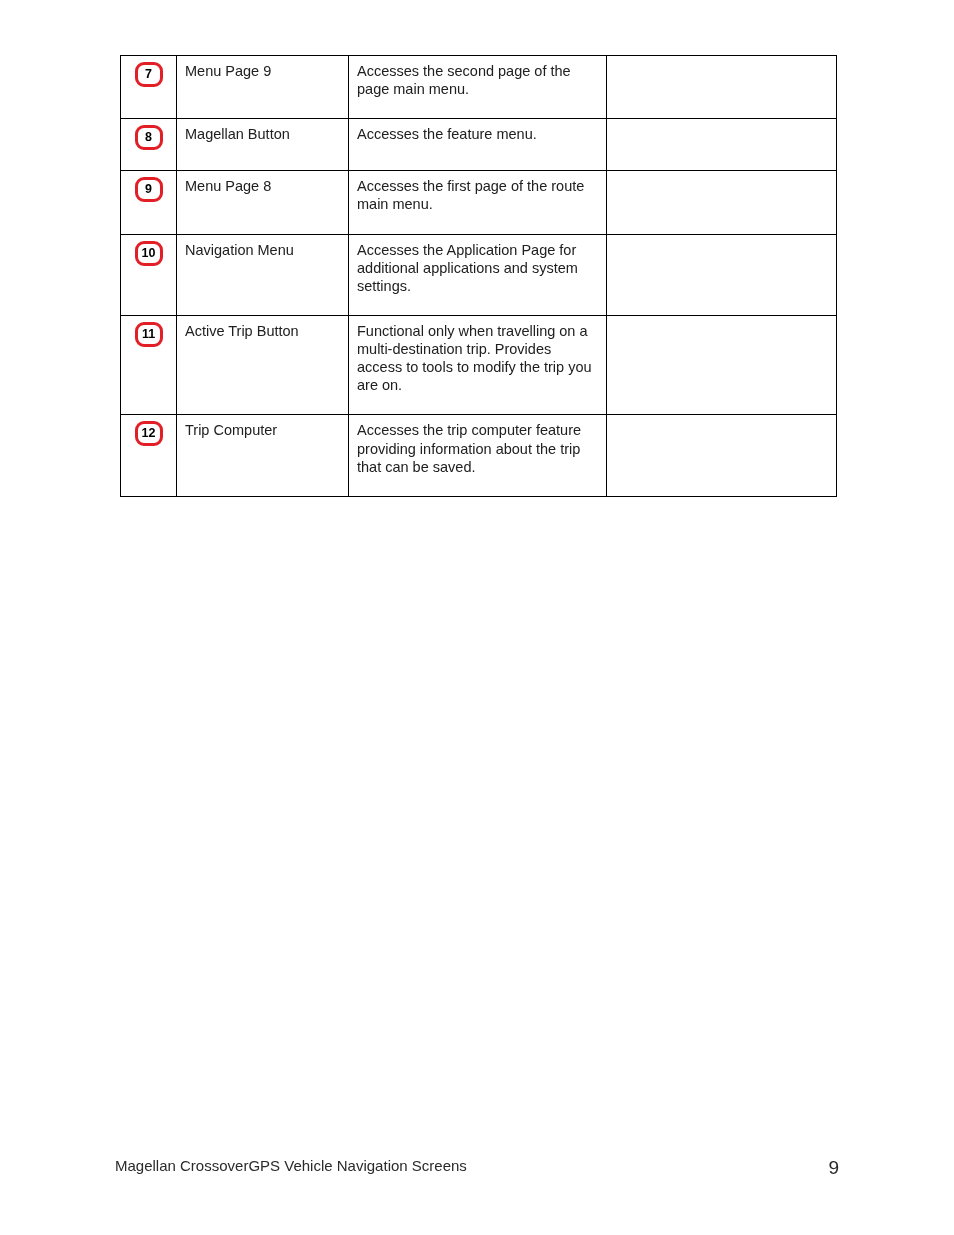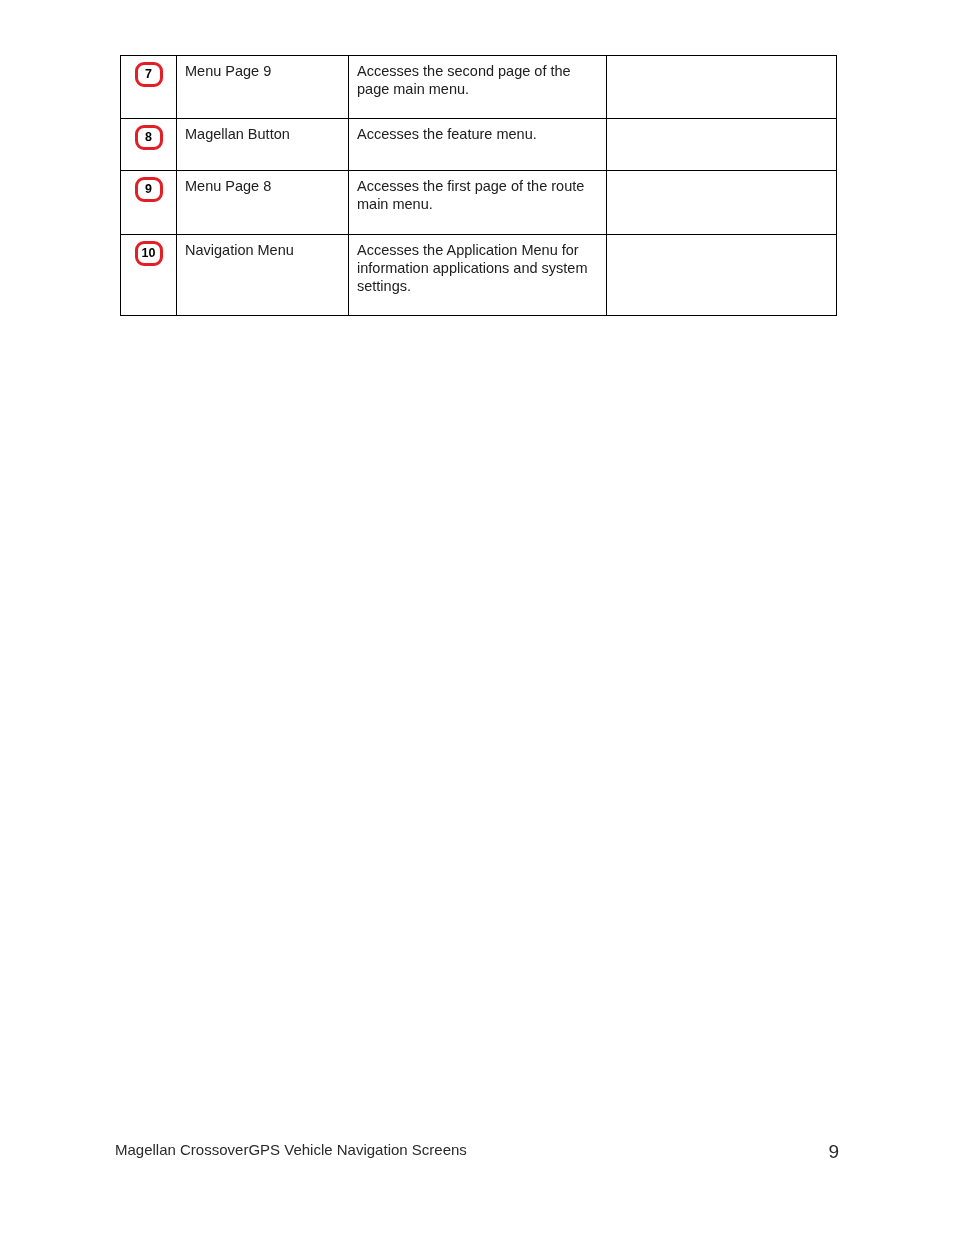--- a/index.html
+++ b/index.html
@@ -43,21 +43,21 @@
     border-radius: 9px / 9px;
     font-weight: bold;
     font-size: 12.5px;
     line-height: 19px;
     text-align: center;
     color: #000;
     font-family: Arial, Helvetica, sans-serif;
   }
   .footer {
     position: absolute;
-    bottom: 72px;
+    bottom: 56px;
     left: 115px;
     right: 115px;
     display: flex;
     justify-content: space-between;
     font-size: 15px;
     color: #2a2a2a;
   }
   .footer .pgnum {
     font-size: 19px;
   }
@@ -88,21 +88,33 @@
       </tr>
       <tr>
         <td class="badge-cell"><span class="badge">9</span></td>
         <td>Menu Page 8</td>
         <td>Accesses the first page of the route main menu.</td>
         <td></td>
       </tr>
       <tr>
         <td class="badge-cell"><span class="badge">10</span></td>
         <td>Navigation Menu</td>
-        <td>Accesses the Application Menu for information applications and system settings.</td>
+        <td>Accesses the Application Page for additional applications and system settings.</td>
+        <td></td>
+      </tr>
+      <tr>
+        <td class="badge-cell"><span class="badge">11</span></td>
+        <td>Active Trip Button</td>
+        <td>Functional only when travelling on a multi-destination trip. Provides access to tools to modify the trip you are on.</td>
+        <td></td>
+      </tr>
+      <tr>
+        <td class="badge-cell"><span class="badge">12</span></td>
+        <td>Trip Computer</td>
+        <td>Accesses the trip computer feature providing information about the trip that can be saved.</td>
         <td></td>
       </tr>
     </tbody>
   </table>
 </div>
 
 <div class="footer">
   <span>Magellan CrossoverGPS Vehicle Navigation Screens</span>
   <span class="pgnum">9</span>
 </div>

